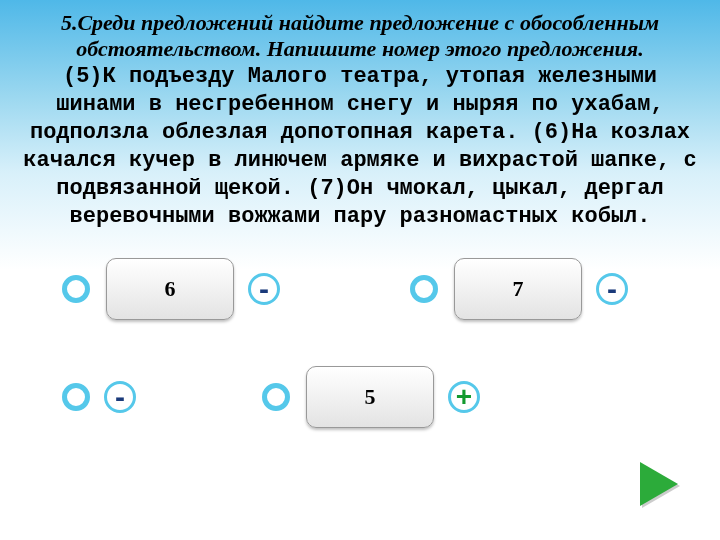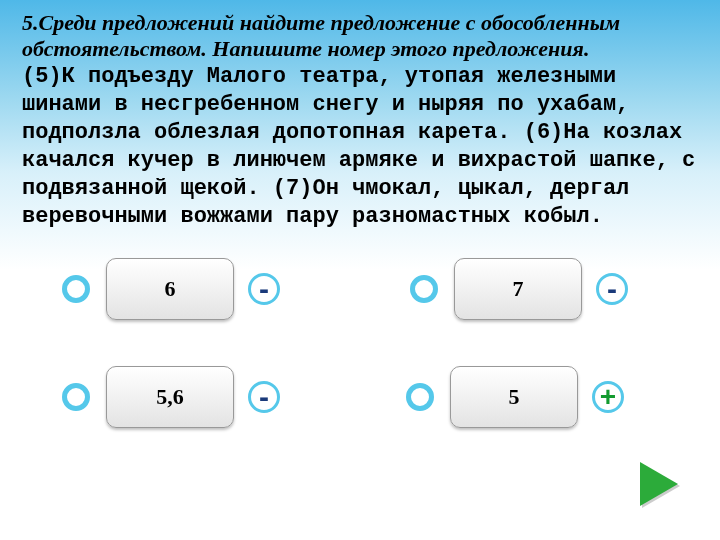--- a/index.html
+++ b/index.html
@@ -1,15 +1,15 @@
 <!DOCTYPE html>
 <html><head>
 <meta charset="utf-8">
 <style>
-  * { box-sizing: border-box; }
+  * { box-sizing: border-box; text-align: center; }
   body {
     margin: 0;
     width: 720px;
     height: 540px;
     overflow: hidden;
     font-family: "Times New Roman", serif;
     background: linear-gradient(to bottom, #4fb8e8 0%, #9cd8f0 18%, #d8f0fa 32%, #ffffff 50%, #ffffff 100%);
   }
   .content {
     padding: 10px 22px 0 22px;
@@ -126,23 +126,20 @@
             <span>7</span>
           </div>
         <div class="mark minus">
             <span>-</span>
           </div>
       </div>
     </div>
     <div class="row bot">
       <div class="opt left">
         <div class="radio"></div>
-        <div class="box">
-            <span>5,6</span>
-          </div>
         <div class="mark minus">
             <span>-</span>
           </div>
       </div>
       <div class="opt right">
         <div class="radio"></div>
         <div class="box">
             <span>5</span>
           </div>
         <div class="mark plus">

